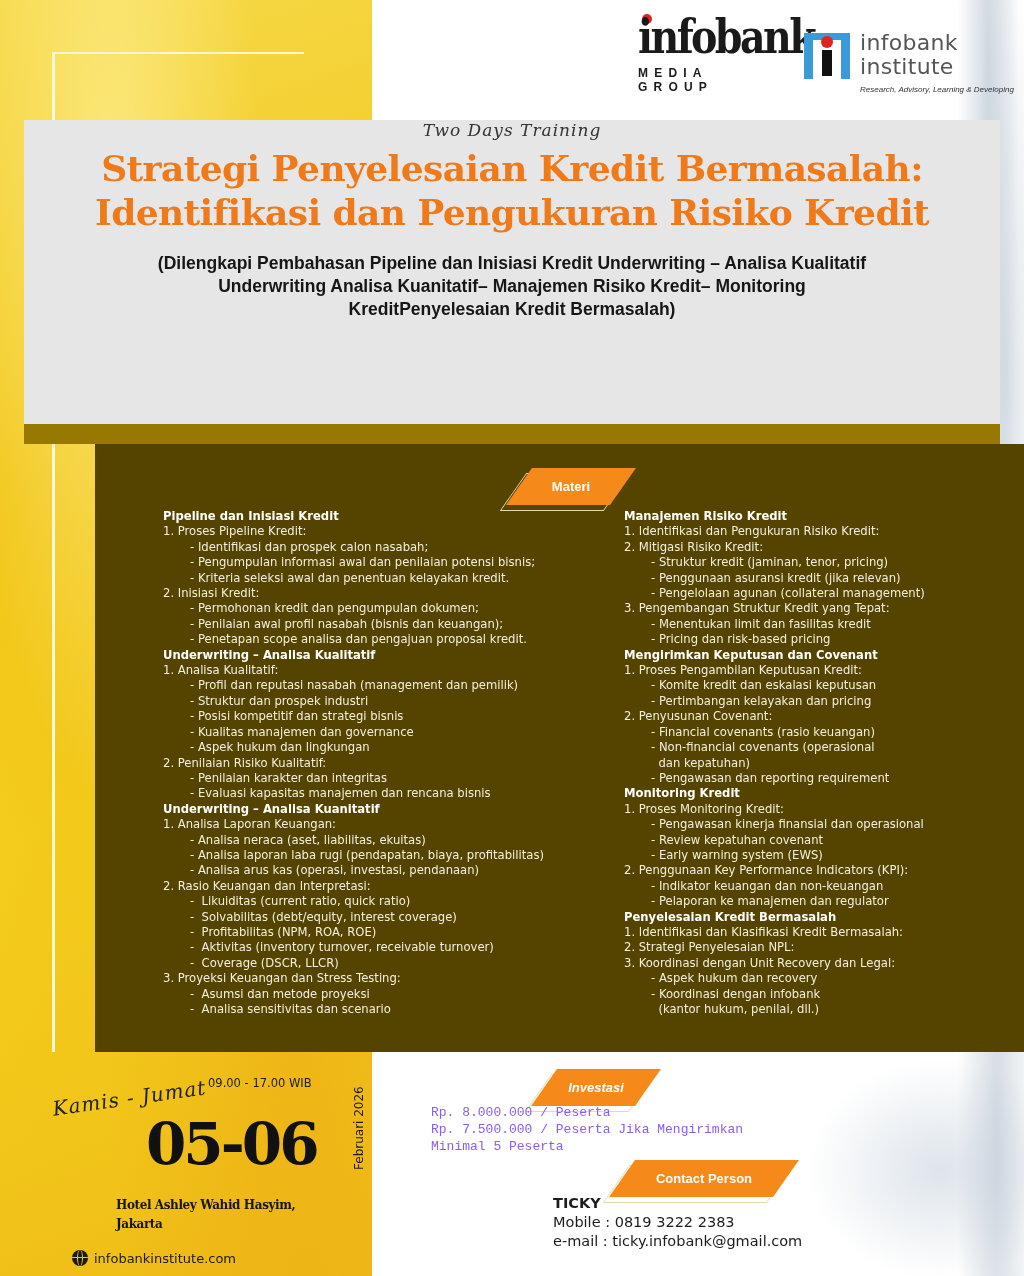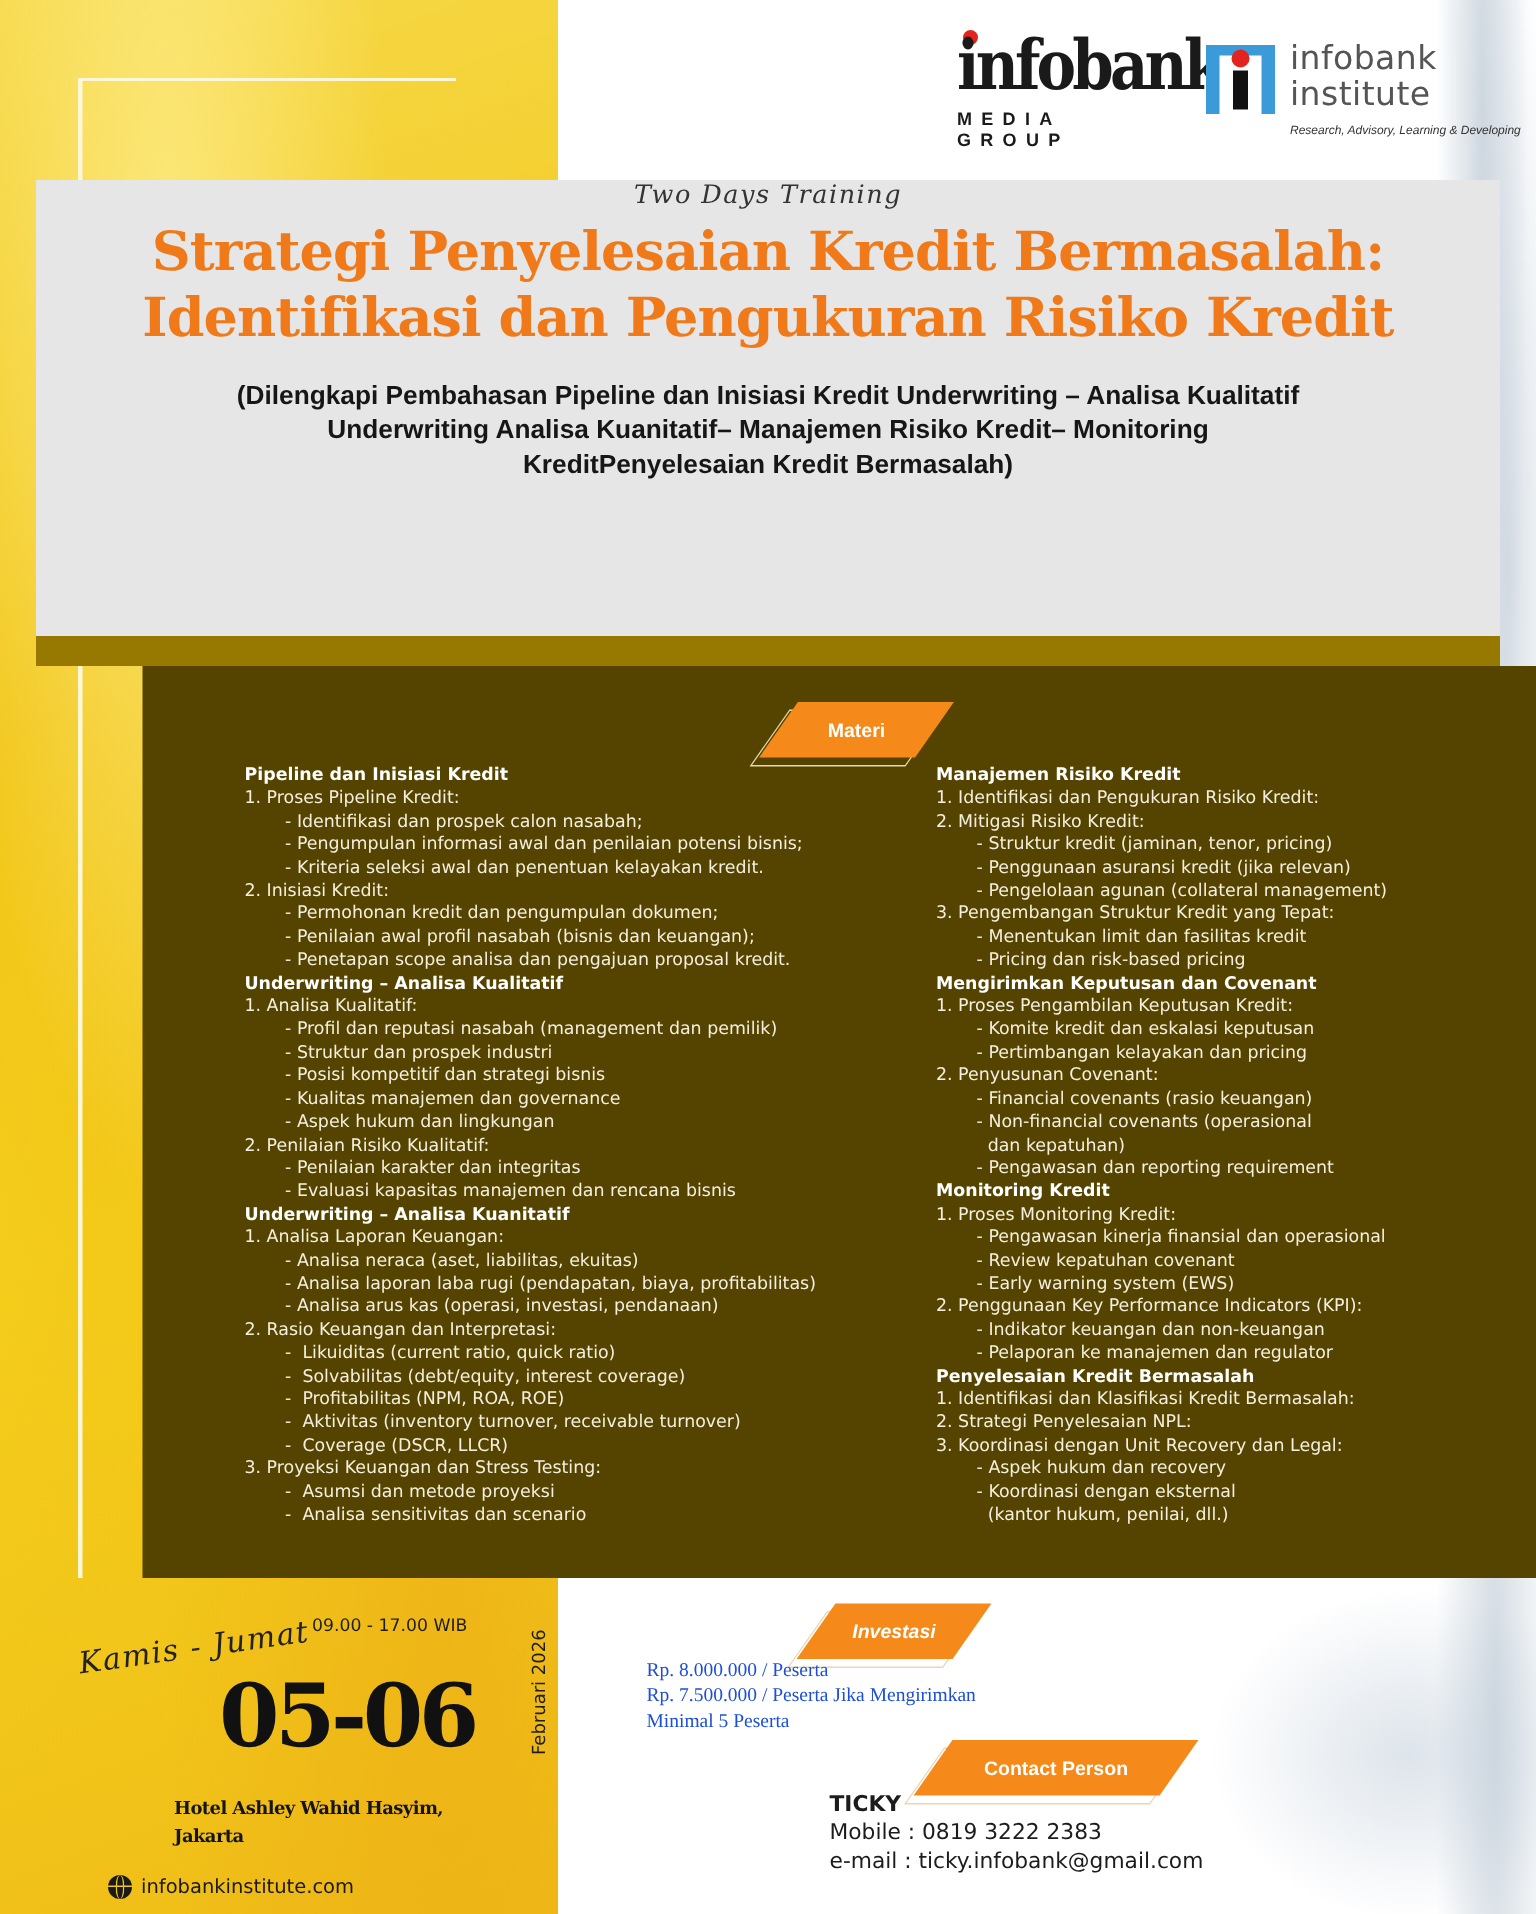--- a/index.html
+++ b/index.html
@@ -32,21 +32,21 @@
       radial-gradient(ellipse at 65% 55%, rgba(180,195,210,0.45) 0%, rgba(180,195,210,0) 60%);
   }
   .frame-line-h {
     position: absolute; left: 52px; top: 52px; width: 252px; height: 2px; background: #fff8d8;
   }
   .frame-line-v {
     position: absolute; left: 52px; top: 52px; width: 3px; height: 1000px; background: #fff8d8;
   }
 
   
-  .logos { position: absolute; left: 638px; top: 24px; height: 70px; display: flex; align-items: center; }
+  .logos { position: absolute; left: 638px; top: 24px; height: 70px; display: flex; align-items: flex-end; }
   .logo-mg { position: relative; width: 148px; }
   .logo-mg .word {
     font-family: "DejaVu Serif", serif; font-weight: bold; font-size: 46px;
     letter-spacing: -3px; color: #1a1a1a; line-height: 46px; transform: scaleX(0.86); transform-origin: left;
     display: block; margin-top: 2px;
   }
   .logo-mg .dot { position: absolute; left: 4px; top: 2px; width: 10px; height: 10px; border-radius: 50%; background: #e1241f; }
   .logo-mg .sub {
     font-family: "Liberation Sans", sans-serif; font-weight: bold; font-size: 12px; letter-spacing: 6.2px;
     color: #1a1a1a; margin-top: 6px; display: block;
@@ -121,21 +121,21 @@
   .venue {
     position: absolute; left: 116px; top: 1196px; font-family: "DejaVu Serif", serif; font-weight: bold; font-size: 12px;
     color: #151515; line-height: 19px; width: 240px; letter-spacing: -0.4px;
   }
   .site { position: absolute; left: 72px; top: 1250px; display: flex; align-items: center; gap: 6px; font-family: "DejaVu Sans", sans-serif; font-size: 13px; color: #1a1a1a; text-align: center; }
   .globe { width: 16px; height: 16px; border-radius: 50%; background: #1a1a1a; position: relative; overflow: hidden; }
   .globe::before { content: ""; position: absolute; left: 5px; top: 0; width: 6px; height: 16px; border-left: 1px solid #f2c81c; border-right: 1px solid #f2c81c; border-radius: 50%; box-sizing: border-box; }
   .globe::after { content: ""; position: absolute; left: 0; top: 7px; width: 16px; height: 1px; background: #f2c81c; }
 
   
-  .invest { position: absolute; left: 431px; top: 1104px; font-family: Liberation Serif, serif; font-size: 13px; color: #1d4ed8; line-height: 17px; }
+  .invest { position: absolute; left: 431px; top: 1104px; font-family: Liberation Mono, monospace; font-size: 13px; color: #8b5cf6; line-height: 17px; }
   .contact { position: absolute; left: 553px; top: 1194px; font-family: "DejaVu Sans", sans-serif; font-size: 14.5px; color: #1c1c1c; line-height: 19px; }
   .contact .name { font-weight: bold; }
 </style>
 </head>
 <body>
 
 <div class="yellow-bg"></div>
 <div class="deco-right"></div>
 <div class="deco-bottom-right"></div>
 <div class="frame-line-h"></div>
@@ -241,21 +241,21 @@
       <div class="l2">   - Review kepatuhan covenant</div>
       <div class="l2">   - Early warning system (EWS)</div>
       <div class="l1">2. Penggunaan Key Performance Indicators (KPI):</div>
       <div class="l2">   - Indikator keuangan dan non-keuangan</div>
       <div class="l2">   - Pelaporan ke manajemen dan regulator</div>
       <div class="sec">Penyelesaian Kredit Bermasalah</div>
       <div class="l1">1. Identifikasi dan Klasifikasi Kredit Bermasalah:</div>
       <div class="l1">2. Strategi Penyelesaian NPL:</div>
       <div class="l1">3. Koordinasi dengan Unit Recovery dan Legal:</div>
       <div class="l2">   - Aspek hukum dan recovery</div>
-      <div class="l2">   - Koordinasi dengan eksternal</div>
+      <div class="l2">   - Koordinasi dengan infobank</div>
       <div class="l2">     (kantor hukum, penilai, dll.)</div>
     </div>
 </div>
 
 <div class="day-script">Kamis - Jumat</div>
 <div class="time">09.00 - 17.00 WIB</div>
 <div class="bigdate">05-06</div>
 <div class="month">Februari 2026</div>
 <div class="venue">
   <div>Hotel Ashley Wahid Hasyim,</div>

